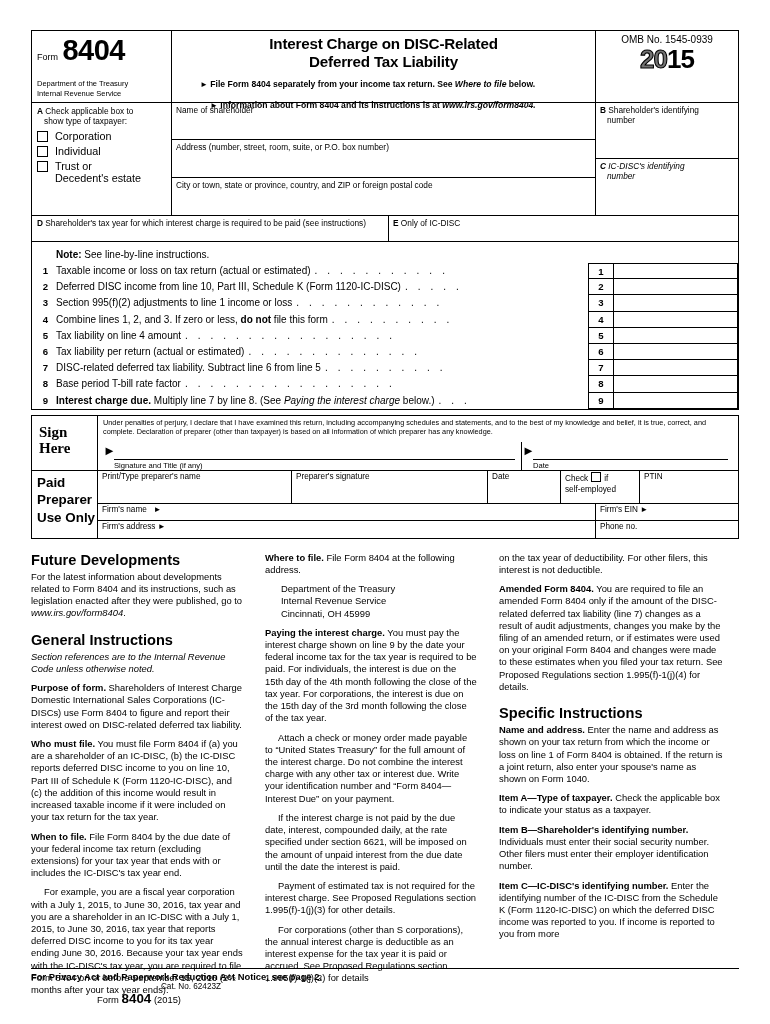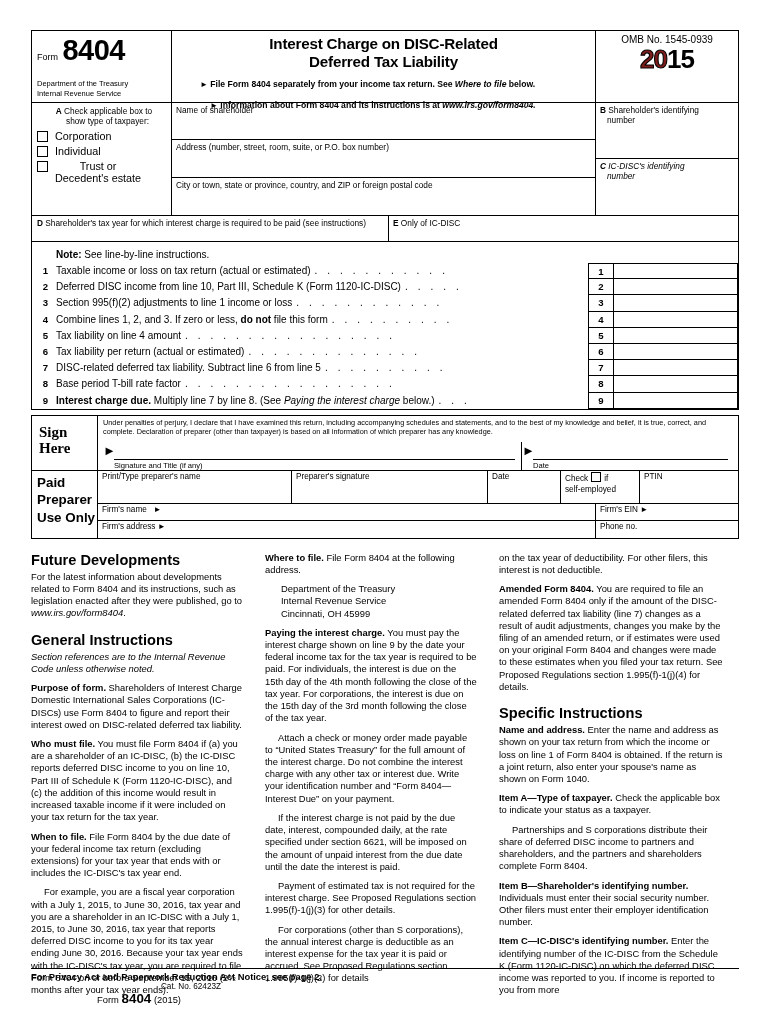--- a/index.html
+++ b/index.html
@@ -23,25 +23,25 @@
   .form-num { font-size: 29px; font-weight: bold; letter-spacing: -0.5px; display: inline-block; vertical-align: bottom; line-height: 1; }
   .dept { font-size: 7.5px; line-height: 1.25; position: absolute; bottom: 4px; left: 5px; }
   .hdr-mid { flex: 1; border-right: 1.4px solid #000; text-align: center; padding: 4px 4px 0 4px; }
   .title1 { font-size: 15.2px; font-weight: bold; line-height: 1.16; letter-spacing: -0.2px; }
   .sub-line { font-size: 8.6px; font-weight: bold; text-align: left; padding-left: 24px; line-height: 1.3; margin-top: 9px;}
   .sub-line.ind { padding-left: 34px; }
   .arrow { font-size: 8px; }
   .hdr-right { width: 142px; text-align: center; position: relative; }
   .omb { font-size: 10px; padding-top: 3px; }
   .yr { margin-top: 1px; font-size: 26px; font-weight: bold; letter-spacing: -1px; line-height: 1; }
-  .yr .hollow { color: #7f1d1d; -webkit-text-stroke: 1.1px #000; }
+  .yr .hollow { color: #737373; -webkit-text-stroke: 1.1px #000; }
 
   
   .ent { display: flex; border-bottom: 1.4px solid #000; }
-  .ent-a { width: 140px; border-right: 1.4px solid #000; padding: 3px 0 4px 5px; text-align: center; }
+  .ent-a { width: 140px; border-right: 1.4px solid #000; padding: 3px 0 4px 5px; }
   .ent-a .a-lbl { font-size: 8.3px; line-height: 1.25; }
   .ent-a .a-lbl b { font-weight: bold; }
   .cbrow { display: flex; align-items: flex-start; margin-top: 3px; }
   .cbrow:first-of-type { margin-top: 11px; }
   .cbx { width: 11px; height: 11px; border: 1px solid #000; flex: none; margin-right: 7px; margin-top: 1px; }
   .cbl { font-size: 10.8px; line-height: 1.12; }
   .ent-m { flex: 1; border-right: 1.4px solid #000; }
   .ent-m .fld { padding: 2px 0 0 4px; font-size: 8.3px; }
   .f1 { height: 37px; border-bottom: 0.8px solid #000; }
   .f2 { height: 38px; border-bottom: 0.8px solid #000; }
@@ -398,21 +398,20 @@
       <p class="p">on the tax year of deductibility. For other filers, this interest is not deductible.</p>
 
       <p class="p"><b>Amended Form 8404.</b><span> You are required to file an amended Form 8404 only if the amount of the DISC-related deferred tax liability (line 7) changes as a result of audit adjustments, changes you make by the filing of an amended return, or if estimates were used on your original Form 8404 and changes were made to these estimates when you filed your tax return. See Proposed Regulations section 1.995(f)-1(j)(4) for details.</span></p>
 
       <div class="h2 sp">Specific Instructions</div>
 
       <p class="p"><b>Name and address.</b><span> Enter the name and address as shown on your tax return from which the income or loss on line 1 of Form 8404 is obtained. If the return is a joint return, also enter your spouse's name as shown on Form 1040.</span></p>
 
       <p class="p"><b>Item A—Type of taxpayer.</b><span> Check the applicable box to indicate your status as a taxpayer.</span></p>
 
-      <p class="p ind">Partnerships and S corporations distribute their share of deferred DISC income to partners and shareholders, and the partners and shareholders complete Form 8404.</p>
 
       <p class="p"><b>Item B—Shareholder's identifying number.</b><span> Individuals must enter their social security number. Other filers must enter their employer identification number.</span></p>
 
       <p class="p"><b>Item C—IC-DISC's identifying number.</b><span> Enter the identifying number of the IC-DISC from the Schedule K (Form 1120-IC-DISC) on which the deferred DISC income was reported to you. If income is reported to you from more</span></p>
     </div>
   </div>
 
   <div class="footer">
     <div class="frule"></div>
     <div class="frow">

